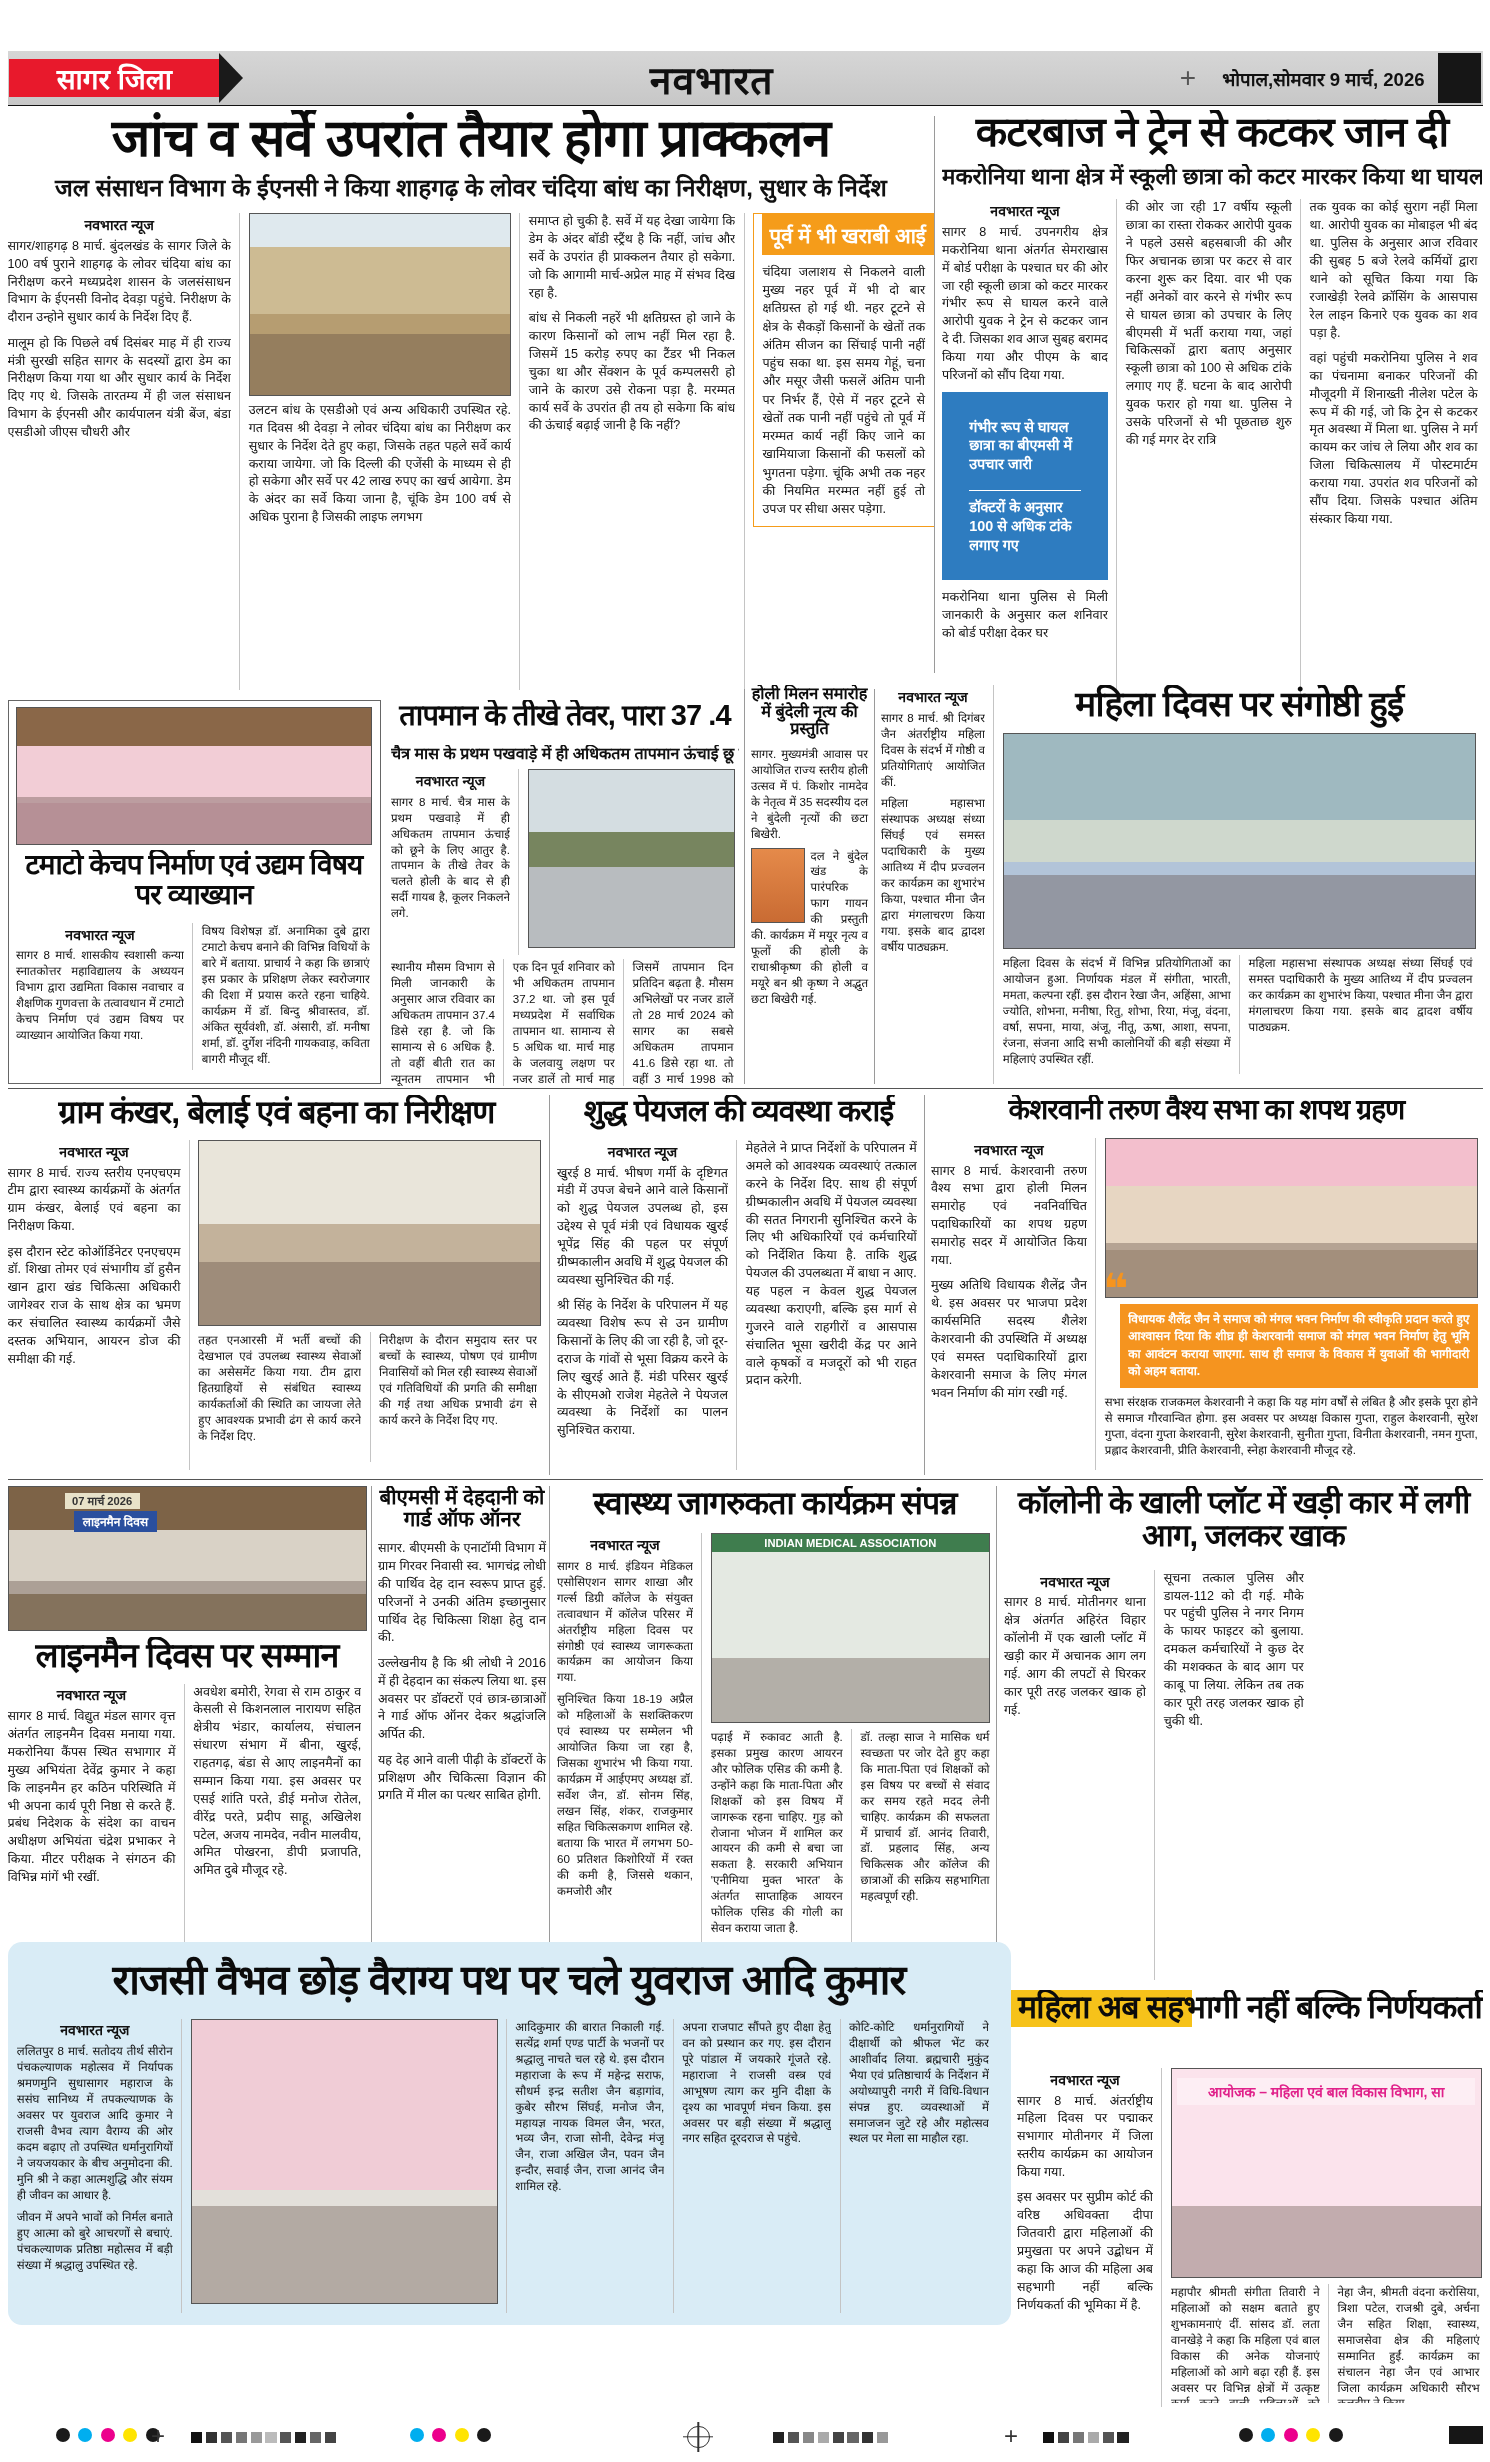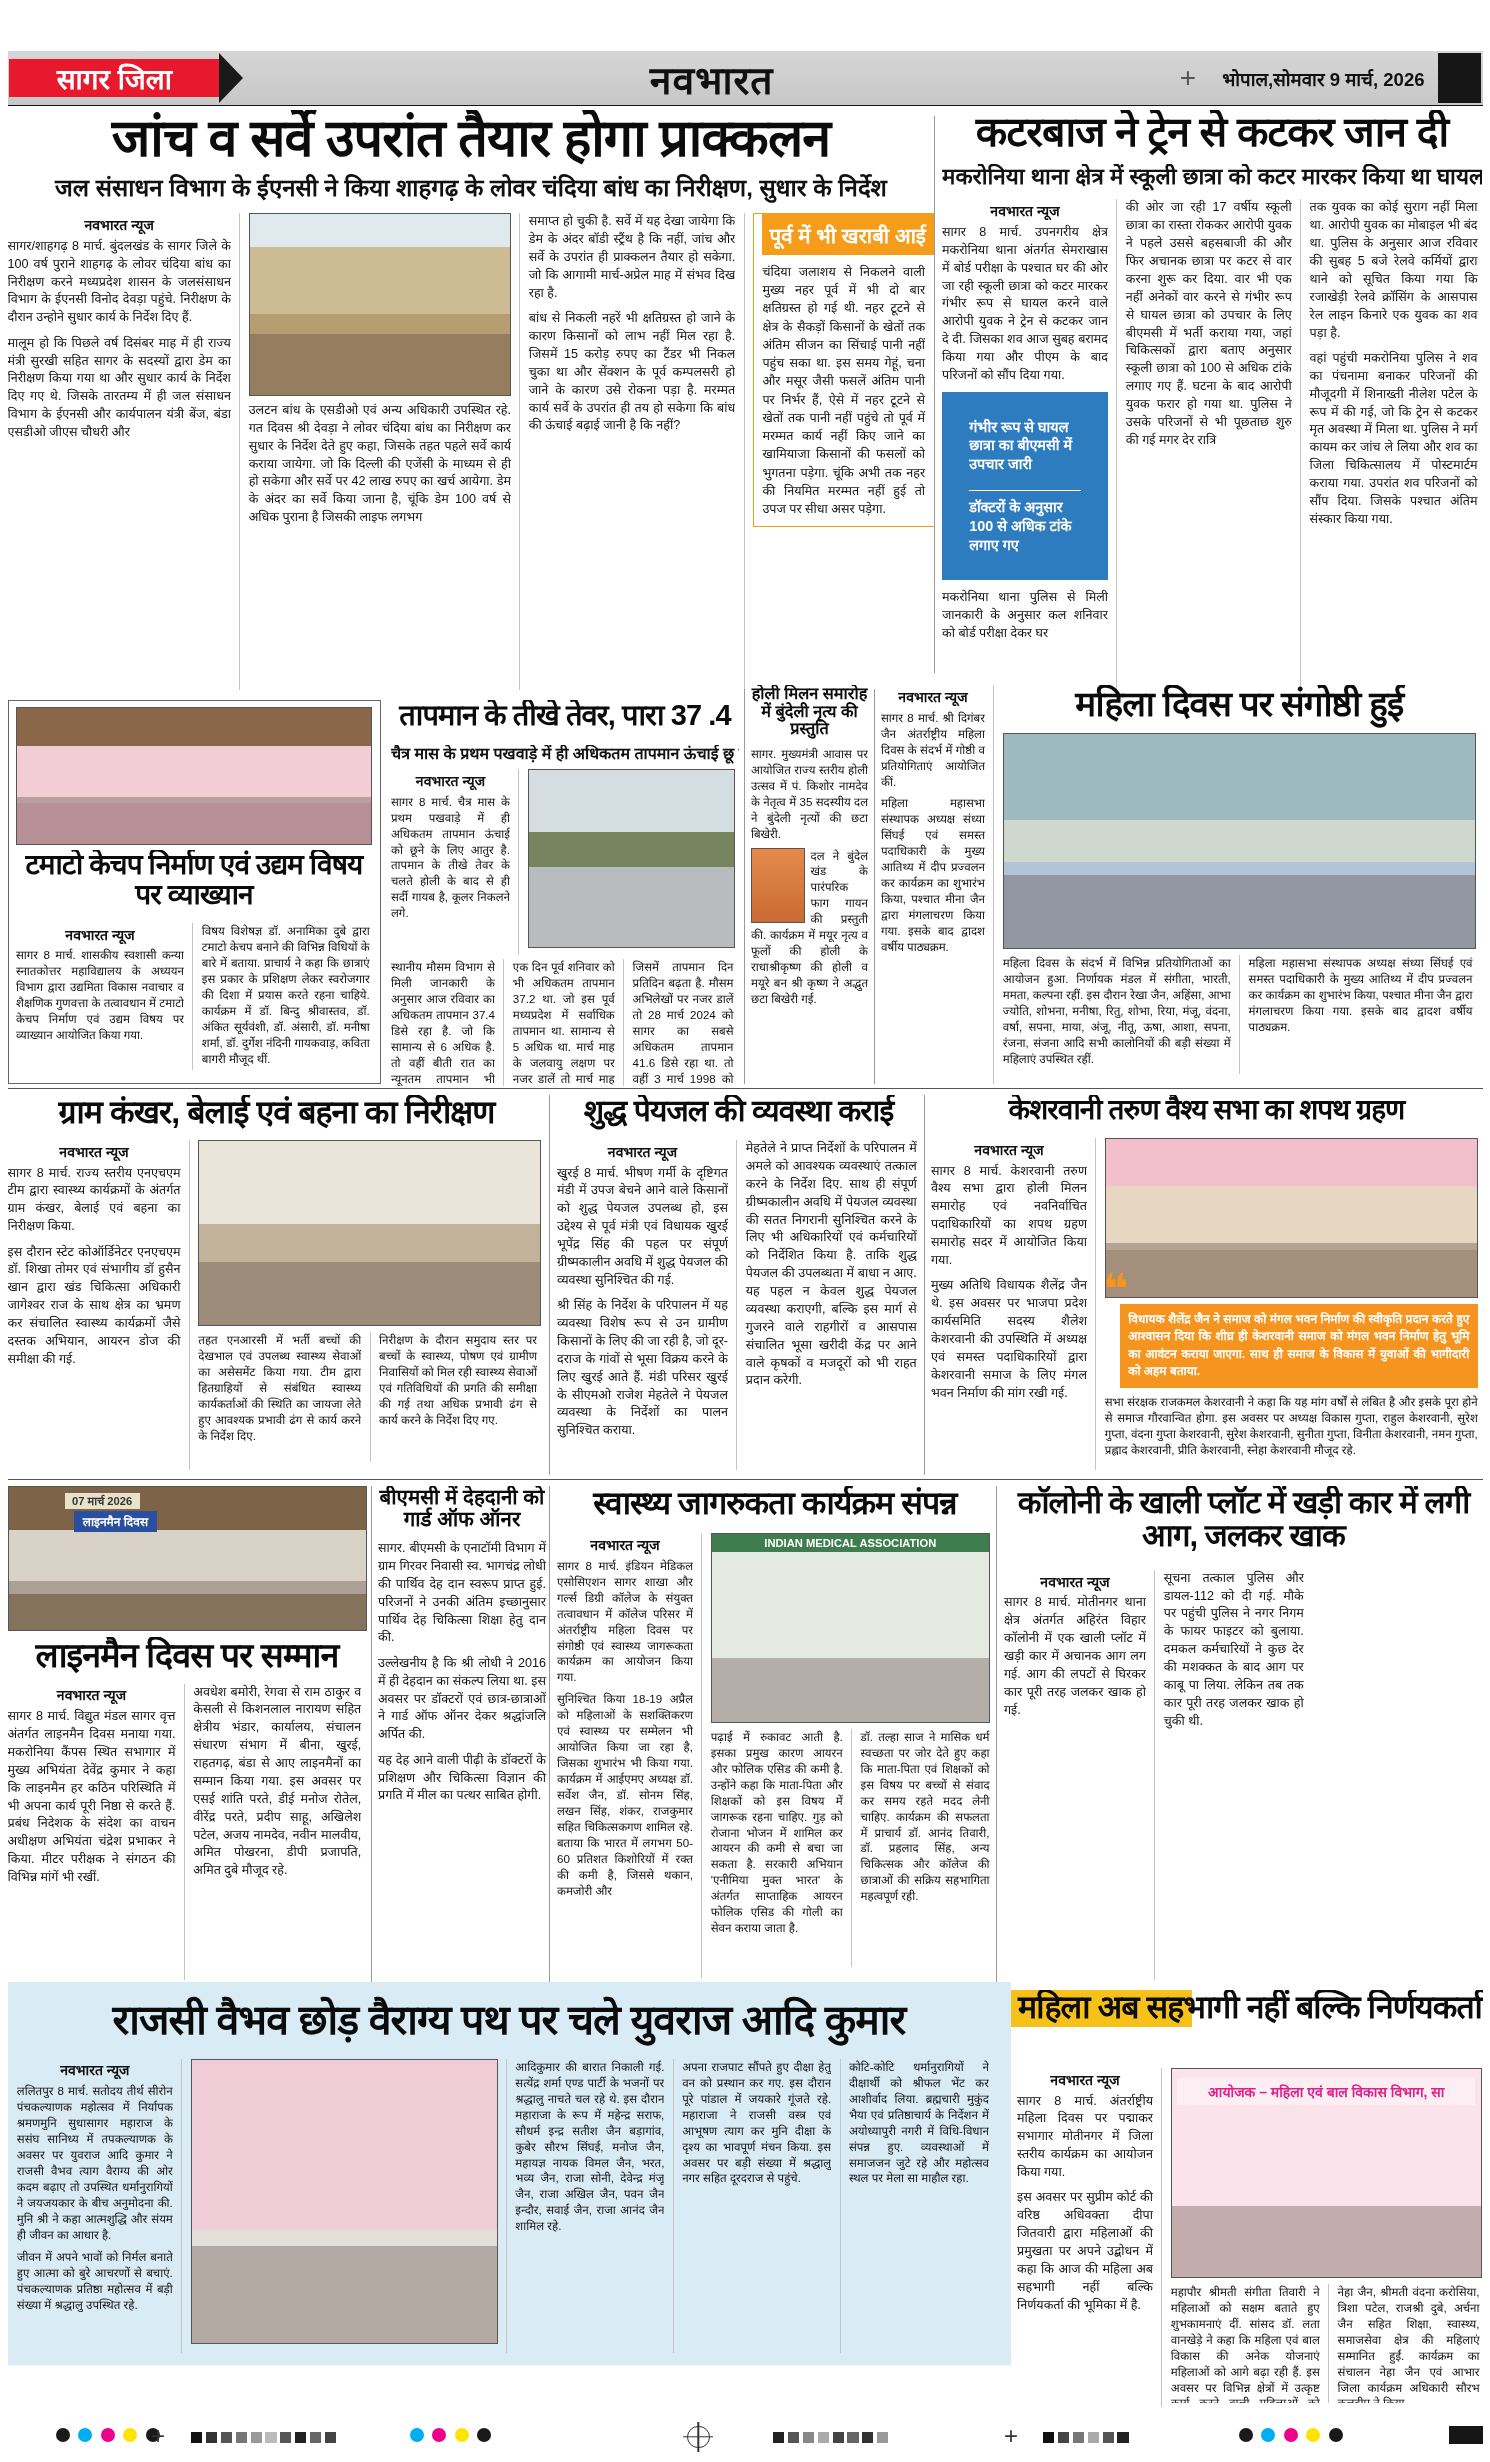--- a/index.html
+++ b/index.html
@@ -349,21 +349,21 @@
   </section>
 
   <section class="abs" style="left:7.5px;top:1990px;width:1184px;height:37px;display:flex;">
     <div class="tag-red">सतोदय तीर्थ</div>
     <div class="strip-yel">
       <div class="strip-arrow"></div>
       <div class="strip-text">आत्मशुद्धि और संयम ही जीवन का आधार : निर्यापक मुनिश्री सुधा सागर महाराज</div>
     </div>
   </section>
 
-  <section class="abs panel-blue" style="left:7.5px;top:1982px;width:1003px;height:383px;padding:5.6px 9.3px;box-sizing:border-box;">
+  <section class="abs panel-blue" style="left:7.5px;top:1942px;width:1003px;height:383px;padding:5.6px 9.3px;box-sizing:border-box;border-radius:14px;">
     <h1 class="hl one" style="font-size:41px;height:71px;line-height:1.6;">राजसी वैभव छोड़ वैराग्य पथ पर चले युवराज आदि कुमार</h1>
     <div class="row" style="height:294px;">
       <div class="col" style="width:156px;">
         <div class="byline">नवभारत न्यूज</div>
         <p class="bt-sm">ललितपुर 8 मार्च. सतोदय तीर्थ सीरोन पंचकल्याणक महोत्सव में निर्यापक श्रमणमुनि सुधासागर महाराज के ससंघ सानिध्य में तपकल्याणक के अवसर पर युवराज आदि कुमार ने राजसी वैभव त्याग वैराग्य की ओर कदम बढ़ाए तो उपस्थित धर्मानुरागियों ने जयजयकार के बीच अनुमोदना की. मुनि श्री ने कहा आत्मशुद्धि और संयम ही जीवन का आधार है.</p>
         <p class="bt-sm">जीवन में अपने भावों को निर्मल बनाते हुए आत्मा को बुरे आचरणों से बचाएं. पंचकल्याणक प्रतिष्ठा महोत्सव में बड़ी संख्या में श्रद्धालु उपस्थित रहे.</p>
       </div>
       <div class="col" style="width:307px;">
         <div class="photo ph-proc" style="height:285px;">
             <div class="ph-band"></div>

